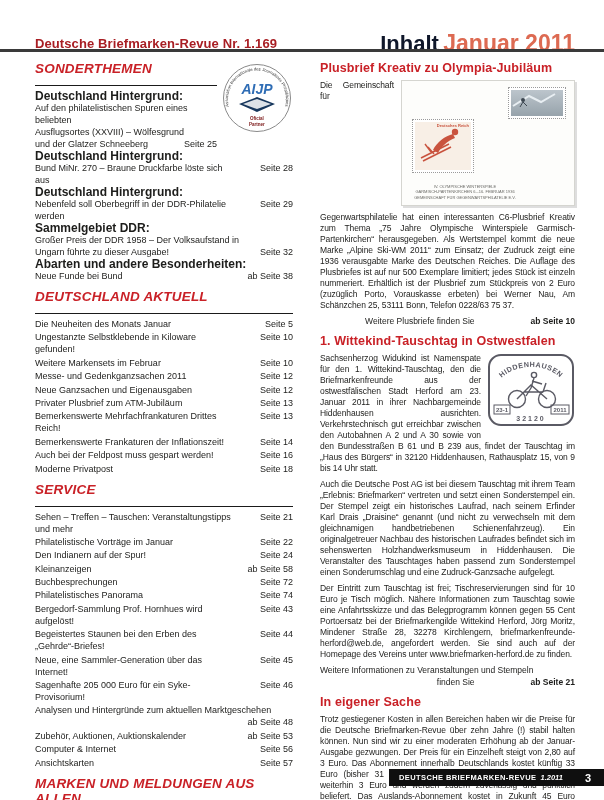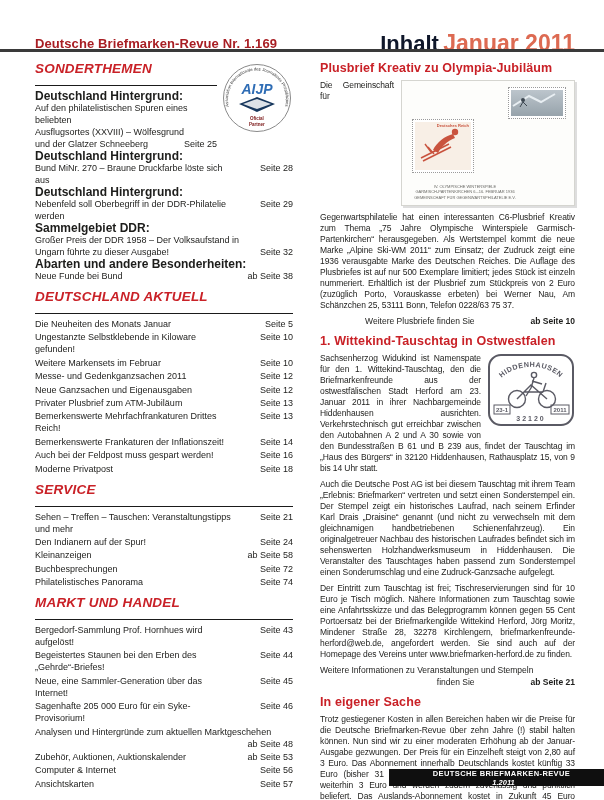--- a/index.html
+++ b/index.html
@@ -48,21 +48,21 @@
   .stamp-red{top:38px;left:10px;width:56px;height:48px;}
   .stamp-red .inner{width:100%;height:100%;background:#f8efe6;position:relative;}
   .stamp-red .dr{position:absolute;top:2px;right:2px;font-size:4px;color:#c9533e;
                  font-weight:bold;text-align:right;line-height:4.5px;}
   .env-captions{position:absolute;left:4px;bottom:5px;width:118px;text-align:center;
                 font-size:4px;color:#6a6a66;line-height:5.5px;}
   
   .postmark{float:right;width:88px;height:74px;margin:0 0 4px 6px;}
   
   .footbar{position:absolute;left:389px;top:769px;right:0;height:17px;background:#0f0f0f;
-           color:#fff;display:flex;align-items:center;padding-left:10px;flex-direction:column;}
+           color:#fff;display:flex;align-items:center;padding-left:10px;}
   .f-title{font-size:7.5px;font-weight:bold;letter-spacing:.4px;}
   .f-issue{font-size:7.5px;font-weight:bold;font-style:italic;margin-left:4px;}
   .f-page{font-size:11px;font-weight:bold;margin-left:auto;margin-right:13px;}
 </style>
 </head>
 <body>
 
 <div class="page">
 
   <header class="masthead">
@@ -213,20 +213,26 @@
               <div>SERVICE</div>
             </h2>
             <div class="toc-item">
               <div class="toc-row">
                 <span>Sehen – Treffen – Tauschen: Veranstaltungstipps und mehr</span>
                 <span class="toc-page">Seite 21</span>
               </div>
             </div>
             <div class="toc-item">
               <div class="toc-row">
+                <span>Philatelistische Vorträge im Januar</span>
+                <span class="toc-page">Seite 22</span>
+              </div>
+            </div>
+            <div class="toc-item">
+              <div class="toc-row">
                 <span>Den Indianern auf der Spur!</span>
                 <span class="toc-page">Seite 24</span>
               </div>
             </div>
             <div class="toc-item">
               <div class="toc-row">
                 <span>Kleinanzeigen</span>
                 <span class="toc-page">ab Seite 58</span>
               </div>
             </div>
@@ -237,23 +243,20 @@
               </div>
             </div>
             <div class="toc-item">
               <div class="toc-row">
                 <span>Philatelistisches Panorama</span>
                 <span class="toc-page">Seite 74</span>
               </div>
             </div>
           </section>
           <section class="toc-section">
-            <h2 class="sec-head">
-              <div>MARKT UND HANDEL</div>
-            </h2>
             <div class="toc-item">
               <div class="toc-row">
                 <span>Bergedorf-Sammlung Prof. Hornhues wird aufgelöst!</span>
                 <span class="toc-page">Seite 43</span>
               </div>
             </div>
             <div class="toc-item">
               <div class="toc-row">
                 <span>Begeistertes Staunen bei den Erben des „Gehrde“-Briefes!</span>
                 <span class="toc-page">Seite 44</span>

